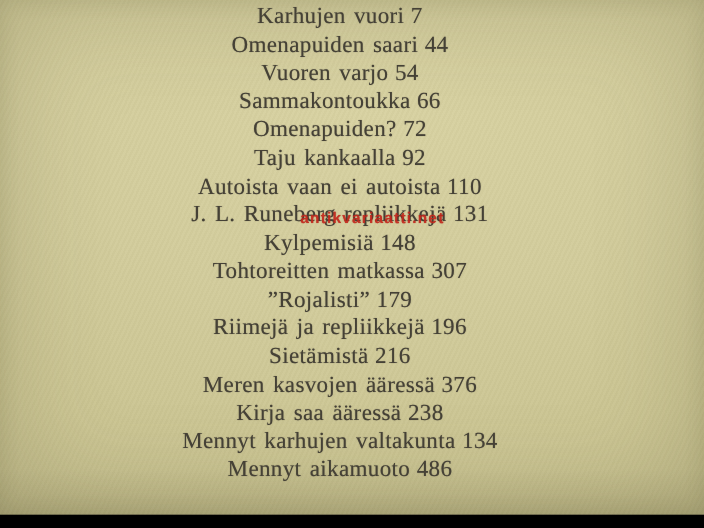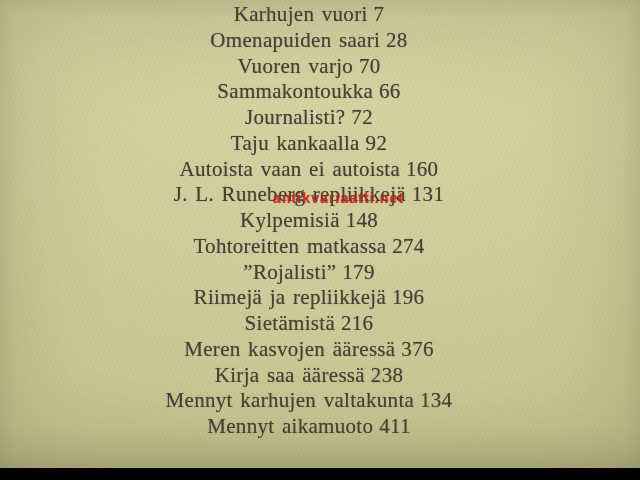--- a/index.html
+++ b/index.html
@@ -66,53 +66,53 @@
 </head>
 <body>
 
 <div class="photo">
   <div class="toc">
   <div class="toc-line">
     <span class="toc-title">Karhujen vuori</span><span class="toc-page">7</span>
   </div>
 
   <div class="toc-line">
-    <span class="toc-title">Omenapuiden saari</span><span class="toc-page">28</span>
+    <span class="toc-title">Omenapuiden saari</span><span class="toc-page">44</span>
   </div>
 
   <div class="toc-line">
-    <span class="toc-title">Vuoren varjo</span><span class="toc-page">70</span>
+    <span class="toc-title">Vuoren varjo</span><span class="toc-page">54</span>
   </div>
 
   <div class="toc-line">
     <span class="toc-title">Sammakontoukka</span><span class="toc-page">66</span>
   </div>
 
   <div class="toc-line">
-    <span class="toc-title">Journalisti?</span><span class="toc-page">72</span>
+    <span class="toc-title">Omenapuiden?</span><span class="toc-page">72</span>
   </div>
 
   <div class="toc-line">
     <span class="toc-title">Taju kankaalla</span><span class="toc-page">92</span>
   </div>
 
   <div class="toc-line">
-    <span class="toc-title">Autoista vaan ei autoista</span><span class="toc-page">160</span>
+    <span class="toc-title">Autoista vaan ei autoista</span><span class="toc-page">110</span>
   </div>
 
   <div class="toc-line">
     <span class="toc-title">J. L. Runeberg repliikkejä</span><span class="toc-page">131</span>
   </div>
 
   <div class="toc-line">
     <span class="toc-title">Kylpemisiä</span><span class="toc-page">148</span>
   </div>
 
   <div class="toc-line">
-    <span class="toc-title">Tohtoreitten matkassa</span><span class="toc-page">274</span>
+    <span class="toc-title">Tohtoreitten matkassa</span><span class="toc-page">307</span>
   </div>
 
   <div class="toc-line">
     <span class="toc-title">”Rojalisti”</span><span class="toc-page">179</span>
   </div>
 
   <div class="toc-line">
     <span class="toc-title">Riimejä ja repliikkejä</span><span class="toc-page">196</span>
   </div>
 
@@ -126,17 +126,17 @@
 
   <div class="toc-line">
     <span class="toc-title">Kirja saa ääressä</span><span class="toc-page">238</span>
   </div>
 
   <div class="toc-line">
     <span class="toc-title">Mennyt karhujen valtakunta</span><span class="toc-page">134</span>
   </div>
 
   <div class="toc-line">
-    <span class="toc-title">Mennyt aikamuoto</span><span class="toc-page">411</span>
+    <span class="toc-title">Mennyt aikamuoto</span><span class="toc-page">486</span>
   </div>
 </div>
   <div class="watermark">antikvariaatti.net</div>
 </div>
 
 </body></html>

